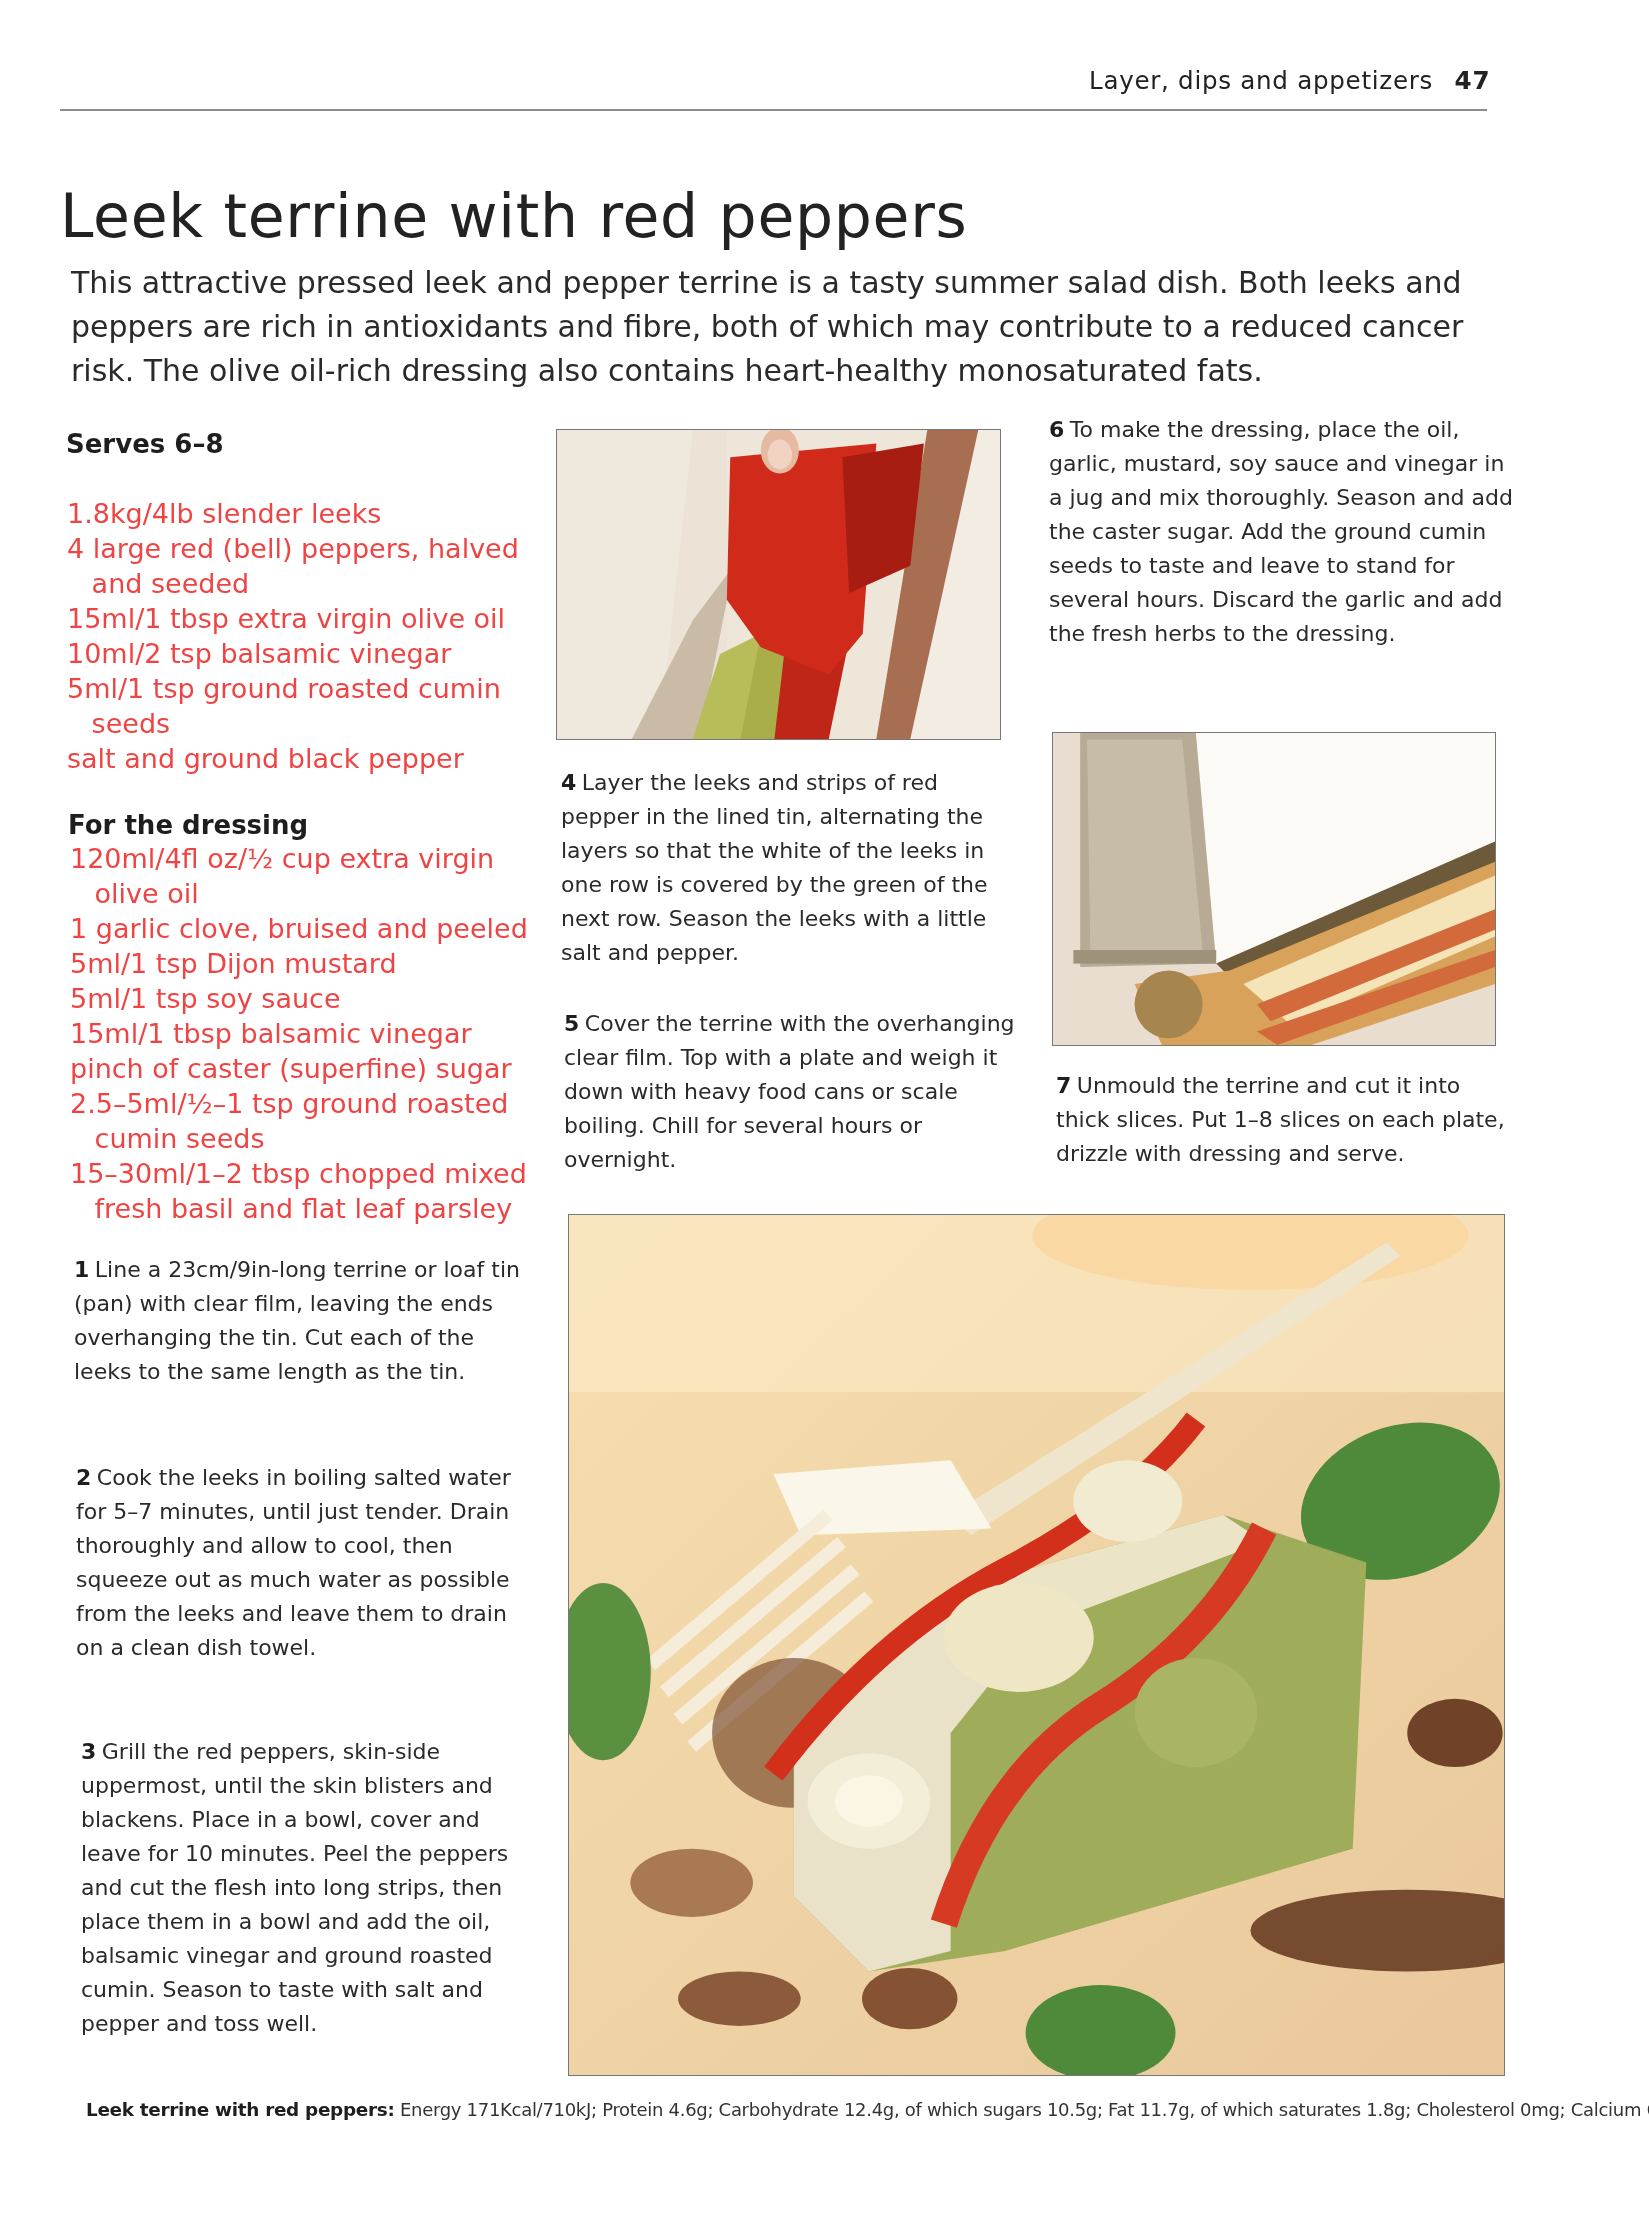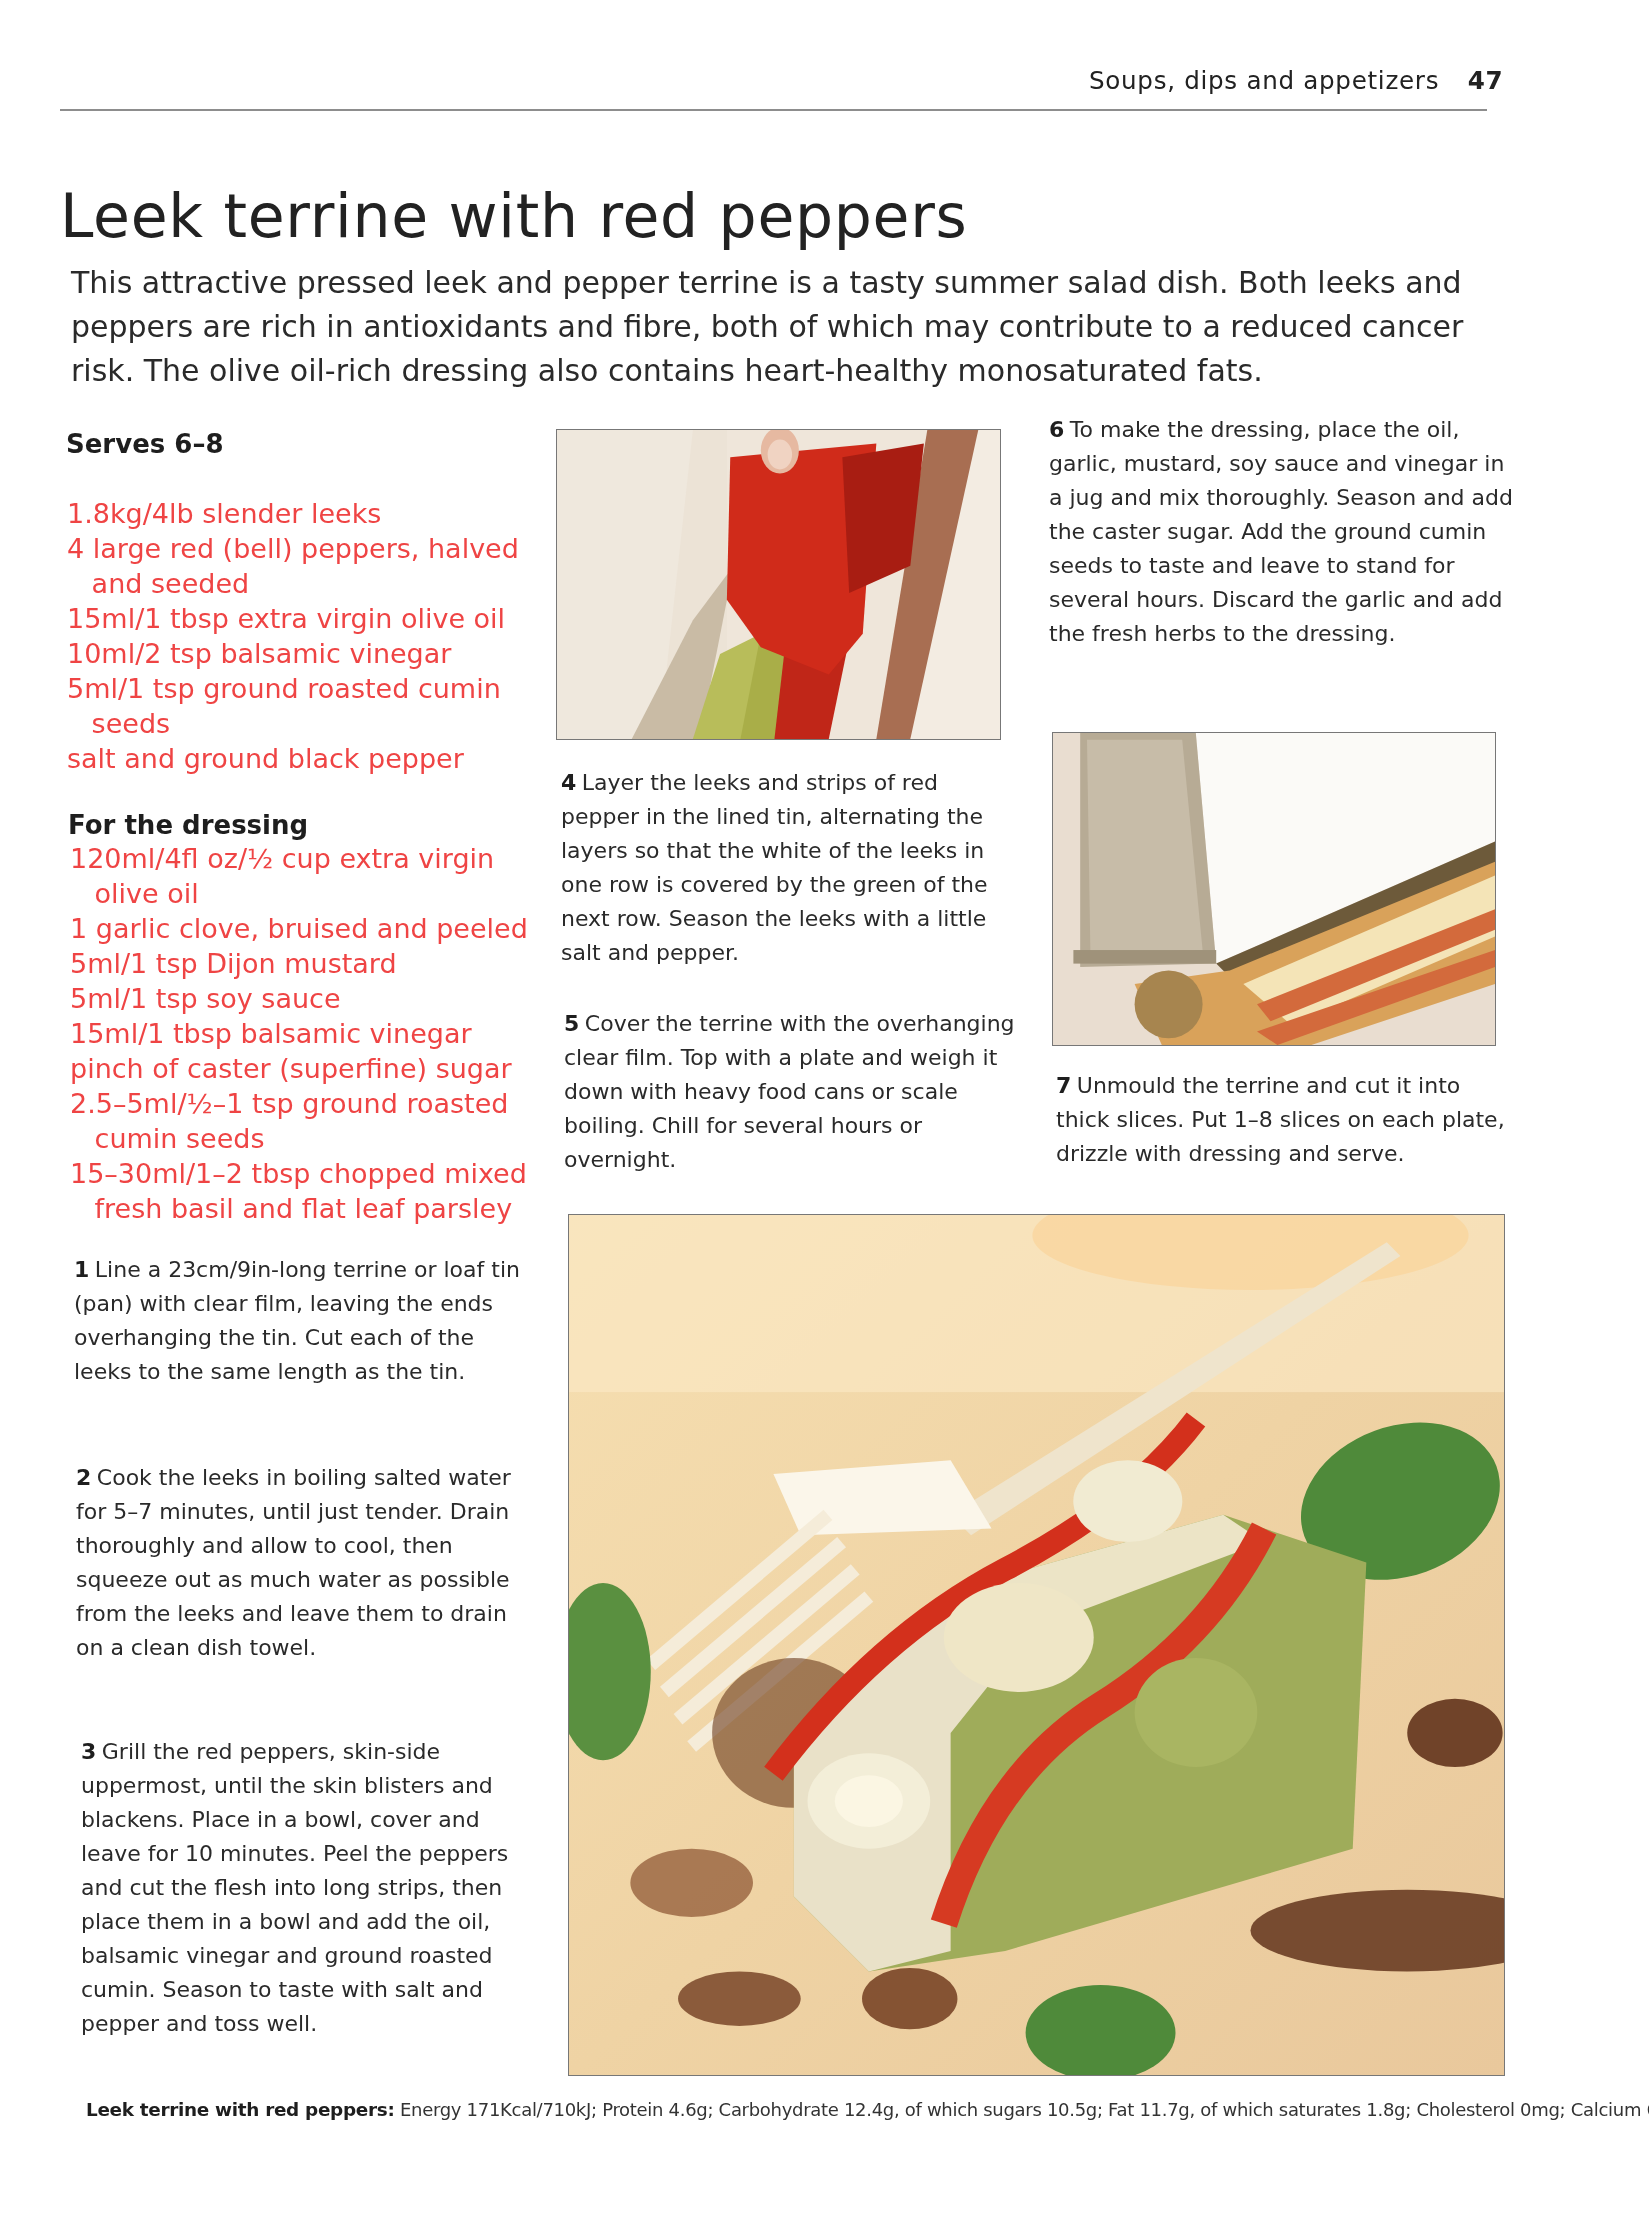--- a/index.html
+++ b/index.html
@@ -1,21 +1,21 @@
 <!DOCTYPE html>
 <html style="font-size:11px"><head>
 <meta charset="utf-8">
 <style>
   html, body { margin: 0; padding: 0; background: #ffffff; }
   body { width: 1650px; height: 2239px; position: relative; overflow: hidden;
          font-family: "DejaVu Sans", sans-serif; color: #1e1e1e; }
   .abs { position: absolute; }
 
   .running-head { left: 1089px; top: 66px; font-size: 24.6px; letter-spacing: 0.7px; color: #222; white-space: nowrap; }
-  .running-head .pg { font-weight: bold; margin-left: 20px; }
+  .running-head .pg { font-weight: bold; margin-left: 13px; }
   .head-rule { left: 60px; top: 109px; width: 1427px; height: 2px; background: #8d8d8d; }
 
   .title { left: 60px; top: 181px; font-size: 60px; font-weight: normal; color: #222; margin: 0; letter-spacing: 0.7px; white-space: nowrap; }
   .intro { left: 63px; top: 253px; width: 1448px; font-size: 30px; line-height: 44px; color: #2a2a2a; margin: 8px; }
 
   .serves { left: 66px; top: 429px; font-size: 26px; font-weight: bold; margin: 0; }
   .ing-list { list-style: none; margin: 0; padding: 0; font-size: 27px; line-height: 35px; color: #ef4444; }
   .ing-list li { padding-left: 24.6px; text-indent: -24.6px; }
   .ing-main { left: 67px; top: 496px; width: 478px; }
   .dress-head { left: 68px; top: 810px; font-size: 26px; font-weight: bold; margin: 0; }
@@ -37,21 +37,21 @@
   .p7 { left: 1052px; top: 732px; width: 444px; height: 314px; }
   .p-final { left: 568px; top: 1214px; width: 937px; height: 862px; }
 
   .nutrition { left: 86px; top: 2099px; font-size: 18px; color: #333; white-space: nowrap; letter-spacing: -0.3px; }
   .nutrition .nlabel { font-weight: bold; color: #1e1e1e; margin-right: 5.5px; font-size: 18.4px; }
 </style>
 </head>
 <body>
 
 <div class="abs running-head">
-  <span>Soups, dips and appetizers</span>
+  <span>Layer, dips and appetizers</span>
   <span class="pg">47</span>
 </div>
 <div class="abs head-rule"></div>
 
 <h1 class="abs title">Leek terrine with red peppers</h1>
 <p class="abs intro">This attractive pressed leek and pepper terrine is a tasty summer salad dish. Both leeks and peppers are rich in antioxidants and fibre, both of which may contribute to a reduced cancer risk. The olive oil-rich dressing also contains heart-healthy monosaturated fats.</p>
 
 <p class="abs serves">Serves 6–8</p>
 <ul class="abs ing-list ing-main">
   <li>1.8kg/4lb slender leeks</li>

